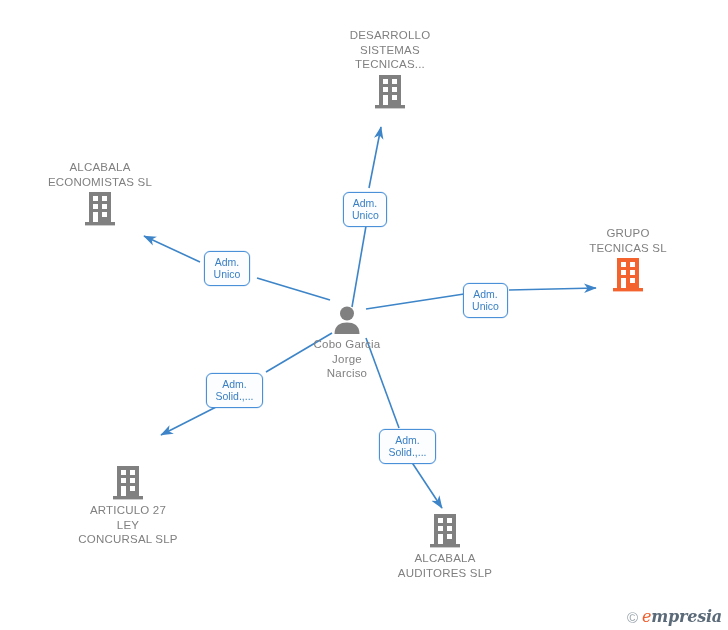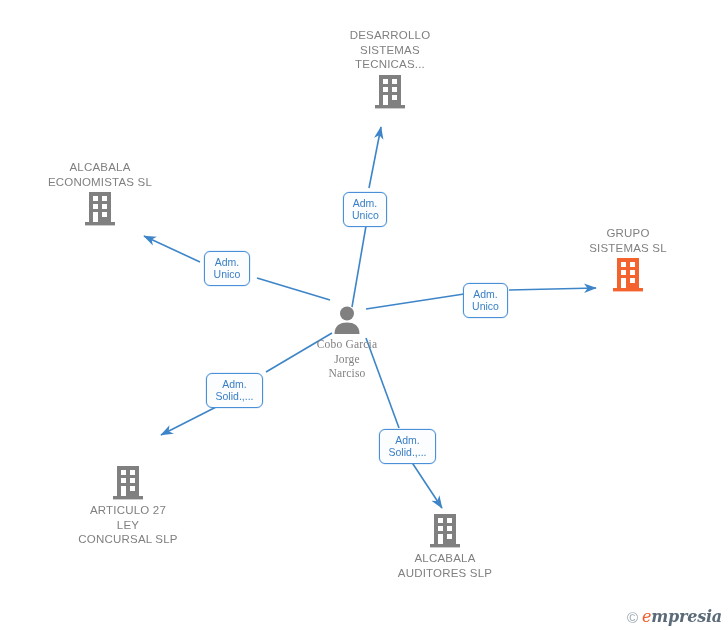--- a/index.html
+++ b/index.html
@@ -148,21 +148,21 @@
       <rect x="17" y="4" width="5" height="5" fill="#ffffff"></rect>
       <rect x="8" y="12" width="5" height="5" fill="#ffffff"></rect>
       <rect x="17" y="12" width="5" height="5" fill="#ffffff"></rect>
       <rect x="8" y="20" width="5" height="10" fill="#ffffff"></rect>
       <rect x="17" y="20" width="5" height="5" fill="#ffffff"></rect>
     </svg>
   </div>
 
   <div class="node node-above" style="left:628px; top:226px;">
     <div class="node-label">GRUPO
-SISTEMAS SL</div>
+TECNICAS SL</div>
     <svg class="node-icon" width="30" height="34" viewBox="0 0 30 34">
       <rect x="4" y="0" width="22" height="30" fill="#f4622e"></rect>
       <rect x="0" y="30" width="30" height="3.4" fill="#f4622e"></rect>
       <rect x="8" y="4" width="5" height="5" fill="#ffffff"></rect>
       <rect x="17" y="4" width="5" height="5" fill="#ffffff"></rect>
       <rect x="8" y="12" width="5" height="5" fill="#ffffff"></rect>
       <rect x="17" y="12" width="5" height="5" fill="#ffffff"></rect>
       <rect x="8" y="20" width="5" height="10" fill="#ffffff"></rect>
       <rect x="17" y="20" width="5" height="5" fill="#ffffff"></rect>
     </svg>
@@ -192,21 +192,21 @@
       <rect x="17" y="4" width="5" height="5" fill="#ffffff"></rect>
       <rect x="8" y="12" width="5" height="5" fill="#ffffff"></rect>
       <rect x="17" y="12" width="5" height="5" fill="#ffffff"></rect>
       <rect x="8" y="20" width="5" height="10" fill="#ffffff"></rect>
       <rect x="17" y="20" width="5" height="5" fill="#ffffff"></rect>
     </svg>
     <div class="node-label">ALCABALA
 AUDITORES SLP</div>
   </div>
 
-  <div class="node node-below" style="left:347px; top:306px;font-family:Liberation Serif, serif;">
+  <div class="node node-below" style="left:347px; top:306px;">
     <svg class="node-icon" width="30" height="28" viewBox="0 0 30 28">
       <circle cx="15" cy="7.5" r="7" fill="#808080"></circle>
       <path d="M2.5,28 C2.5,19.5 8,16.5 15,16.5 C22,16.5 27.5,19.5 27.5,28 Z" fill="#808080"></path>
     </svg>
     <div class="node-label">Cobo Garcia
 Jorge
 Narciso</div>
   </div>
 
   <div class="edge-label" style="left:343px; top:192px; width:44px;">Adm.

